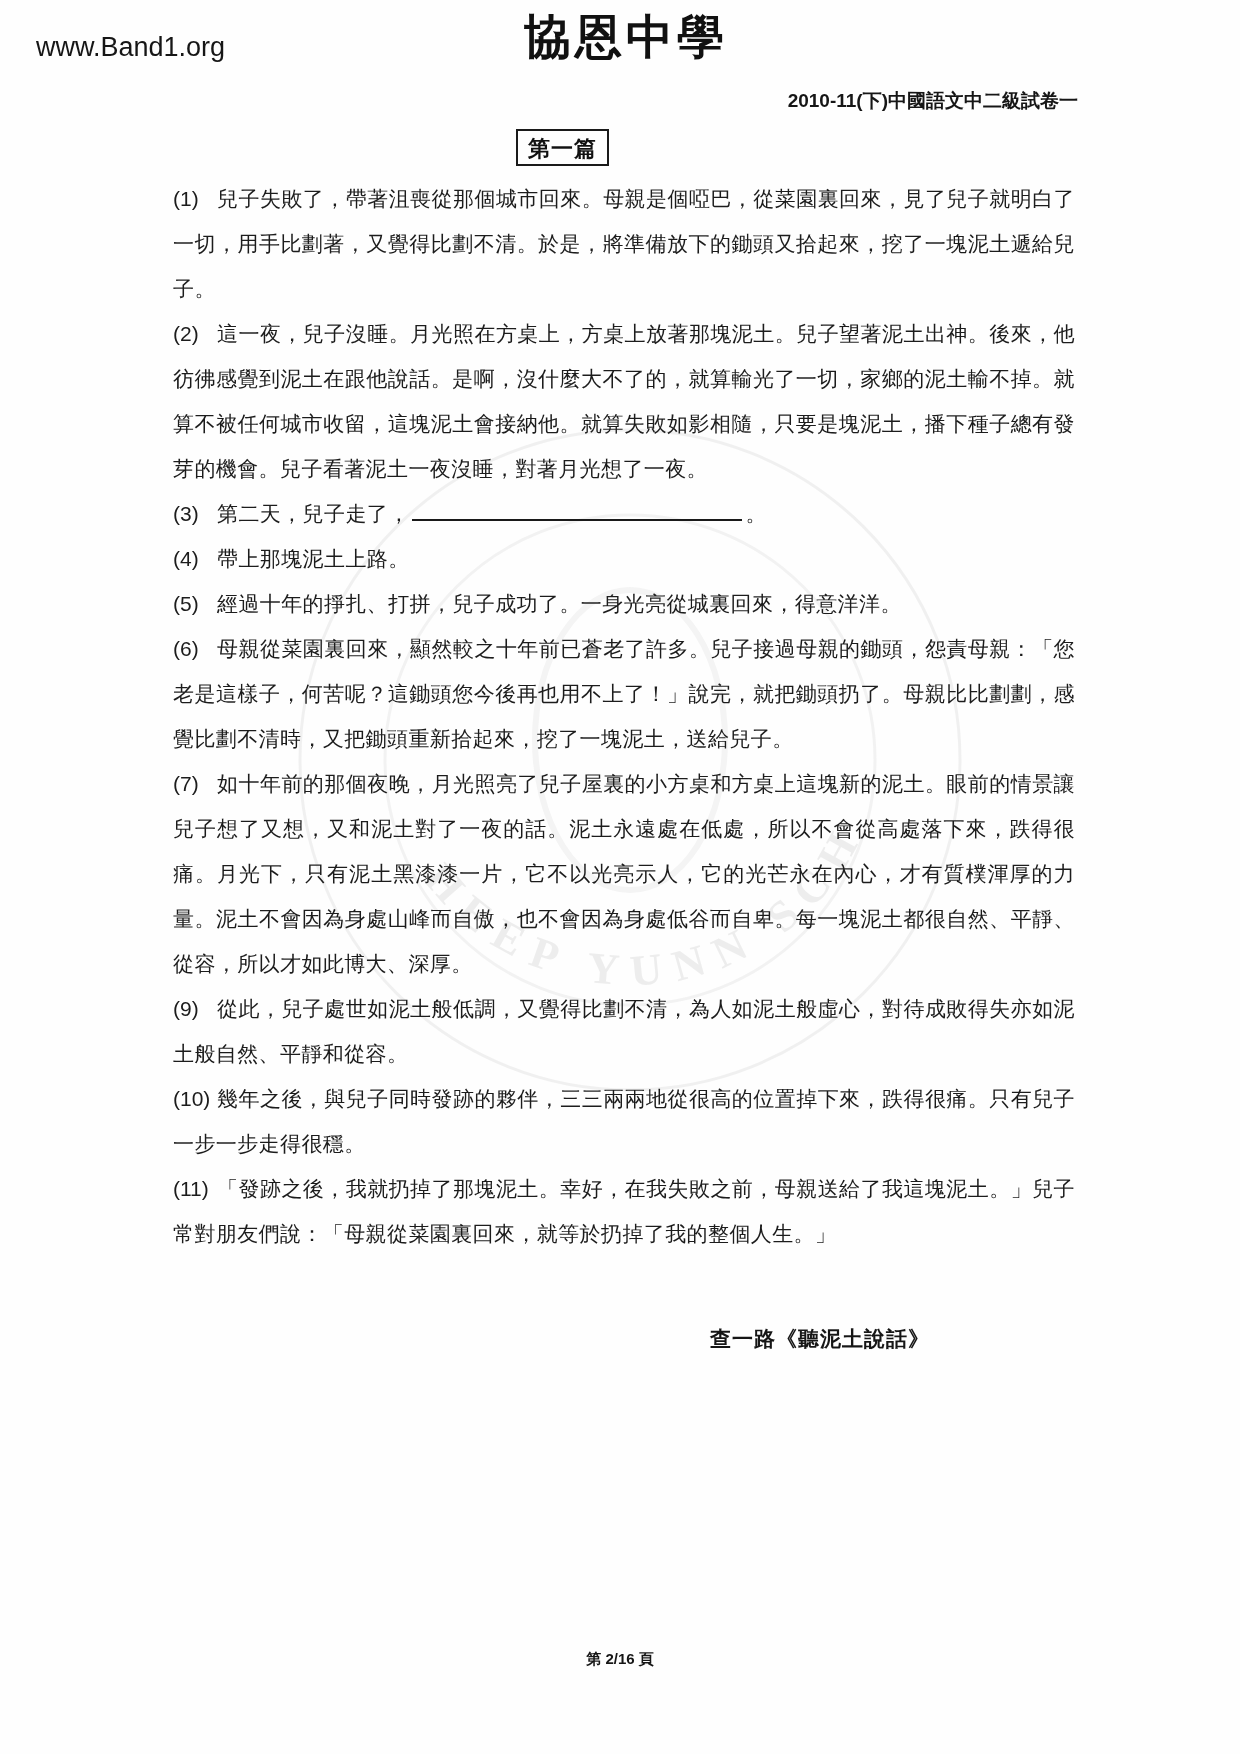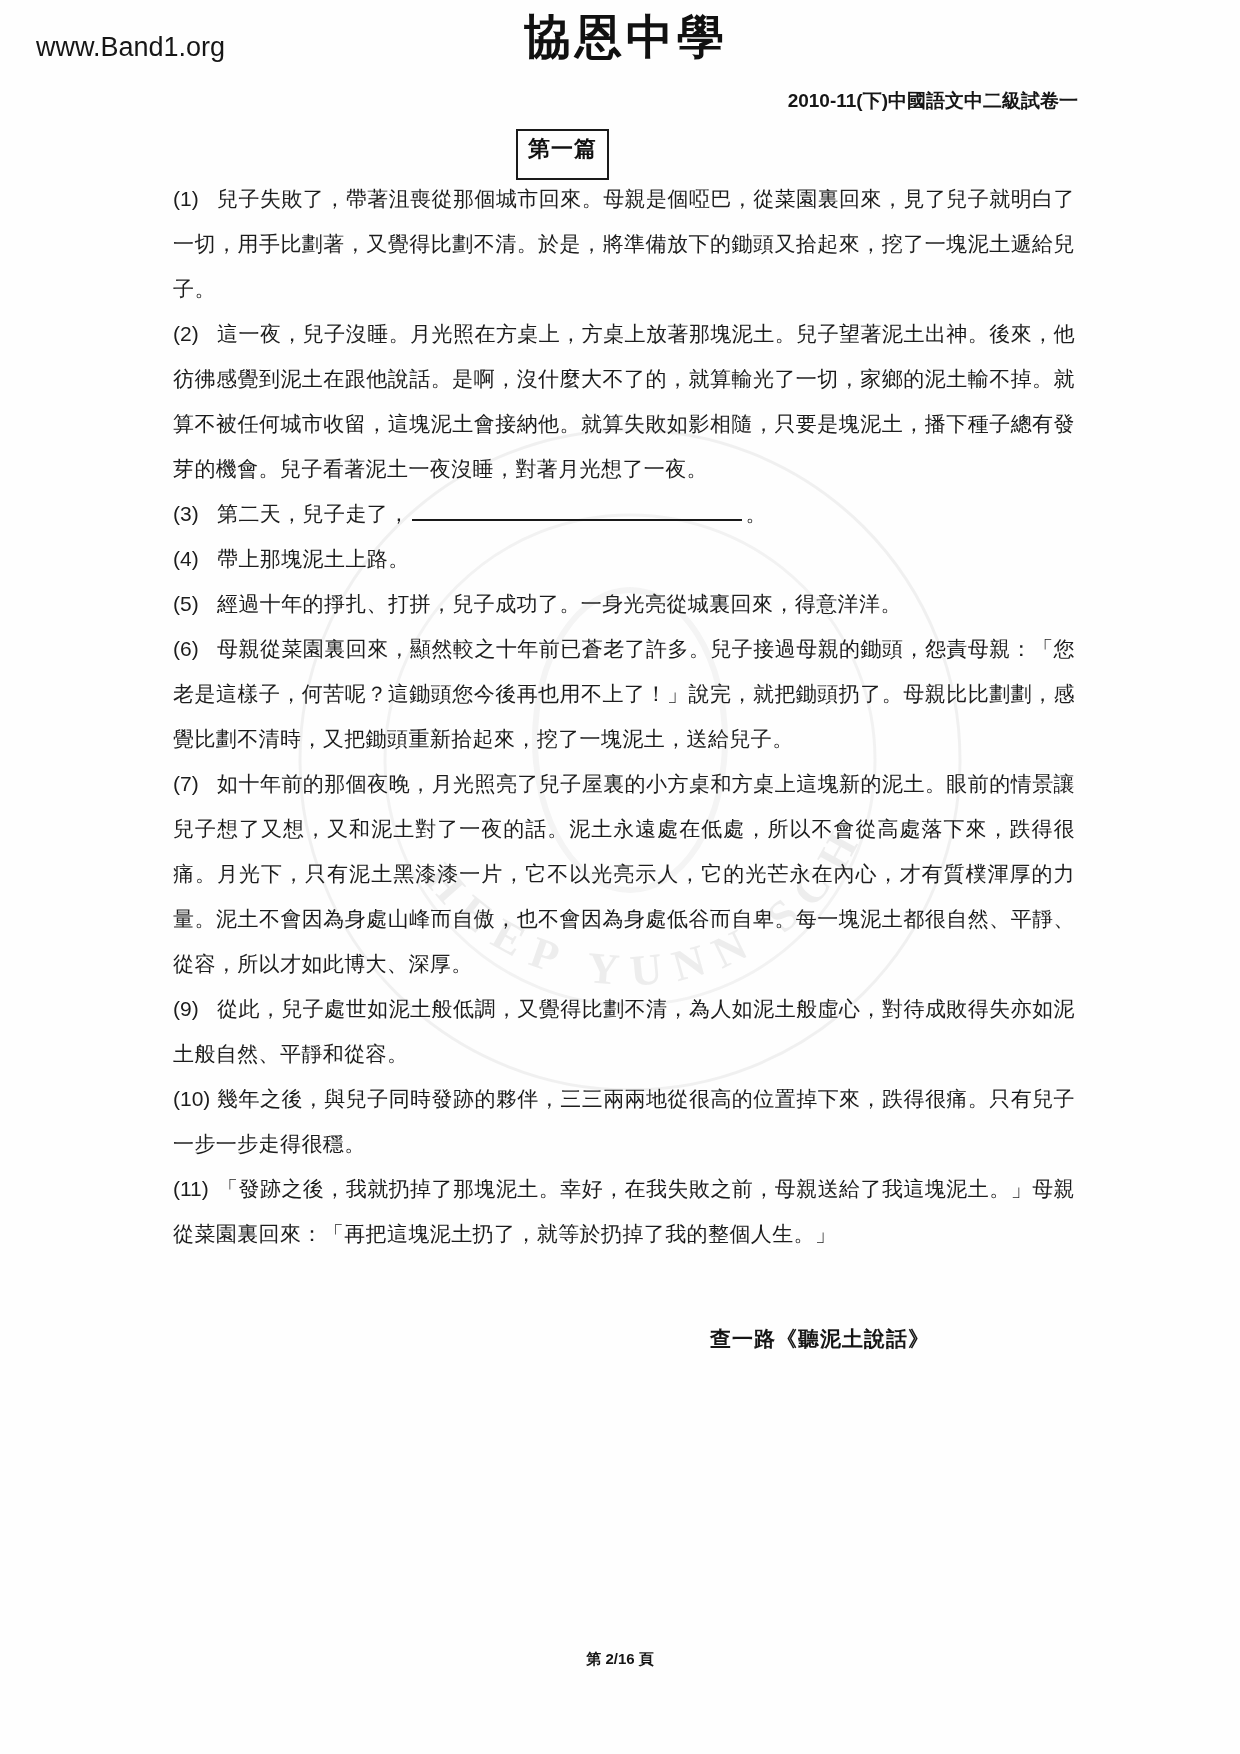--- a/index.html
+++ b/index.html
@@ -47,21 +47,21 @@
     top: 88px;
     font-size: 19px;
     font-weight: bold;
     color: #161616;
   }
   .section-box {
     position: absolute;
     left: 516px;
     top: 129px;
     border: 2px solid #1a1a1a;
-    padding: 3px 10px 14px 10px;
+    padding: 3px 10px 0 10px;
     font-size: 22px;
     font-weight: bold;
     letter-spacing: 1px;
     color: #111;
   }
   .text-column {
     position: absolute;
     left: 173px;
     top: 176px;
     width: 902px;
@@ -131,20 +131,20 @@
   <div class="text-column">
     <p class="para"><span class="pnum">(1)</span><span>兒子失敗了，帶著沮喪從那個城市回來。母親是個啞巴，從菜園裏回來，見了兒子就明白了一切，用手比劃著，又覺得比劃不清。於是，將準備放下的鋤頭又拾起來，挖了一塊泥土遞給兒子。</span></p>
     <p class="para"><span class="pnum">(2)</span><span>這一夜，兒子沒睡。月光照在方桌上，方桌上放著那塊泥土。兒子望著泥土出神。後來，他彷彿感覺到泥土在跟他說話。是啊，沒什麼大不了的，就算輸光了一切，家鄉的泥土輸不掉。就算不被任何城市收留，這塊泥土會接納他。就算失敗如影相隨，只要是塊泥土，播下種子總有發芽的機會。兒子看著泥土一夜沒睡，對著月光想了一夜。</span></p>
     <p class="para"><span class="pnum">(3)</span><span>第二天，兒子走了，</span><span class="blank"></span><span>。</span></p>
     <p class="para"><span class="pnum">(4)</span><span>帶上那塊泥土上路。</span></p>
     <p class="para"><span class="pnum">(5)</span><span>經過十年的掙扎、打拼，兒子成功了。一身光亮從城裏回來，得意洋洋。</span></p>
     <p class="para"><span class="pnum">(6)</span><span>母親從菜園裏回來，顯然較之十年前已蒼老了許多。兒子接過母親的鋤頭，怨責母親：「您老是這樣子，何苦呢？這鋤頭您今後再也用不上了！」說完，就把鋤頭扔了。母親比比劃劃，感覺比劃不清時，又把鋤頭重新拾起來，挖了一塊泥土，送給兒子。</span></p>
     <p class="para"><span class="pnum">(7)</span><span>如十年前的那個夜晚，月光照亮了兒子屋裏的小方桌和方桌上這塊新的泥土。眼前的情景讓兒子想了又想，又和泥土對了一夜的話。泥土永遠處在低處，所以不會從高處落下來，跌得很痛。月光下，只有泥土黑漆漆一片，它不以光亮示人，它的光芒永在內心，才有質樸渾厚的力量。泥土不會因為身處山峰而自傲，也不會因為身處低谷而自卑。每一塊泥土都很自然、平靜、從容，所以才如此博大、深厚。</span></p>
     <p class="para"><span class="pnum">(9)</span><span>從此，兒子處世如泥土般低調，又覺得比劃不清，為人如泥土般虛心，對待成敗得失亦如泥土般自然、平靜和從容。</span></p>
     <p class="para"><span class="pnum">(10)</span><span>幾年之後，與兒子同時發跡的夥伴，三三兩兩地從很高的位置掉下來，跌得很痛。只有兒子一步一步走得很穩。</span></p>
-    <p class="para"><span class="pnum">(11)</span><span>「發跡之後，我就扔掉了那塊泥土。幸好，在我失敗之前，母親送給了我這塊泥土。」母親從菜園裏回來：「再把這塊泥土扔了，就等於扔掉了我的整個人生。」</span></p>
+    <p class="para"><span class="pnum">(11)</span><span>「發跡之後，我就扔掉了那塊泥土。幸好，在我失敗之前，母親送給了我這塊泥土。」兒子常對朋友們說：「母親從菜園裏回來，就等於扔掉了我的整個人生。」</span></p>
   </div>
 
   <div class="attribution">查一路《聽泥土說話》</div>
 
   <div class="footer-page">第 2/16 頁</div>
 
 </div>
 
 </body></html>

